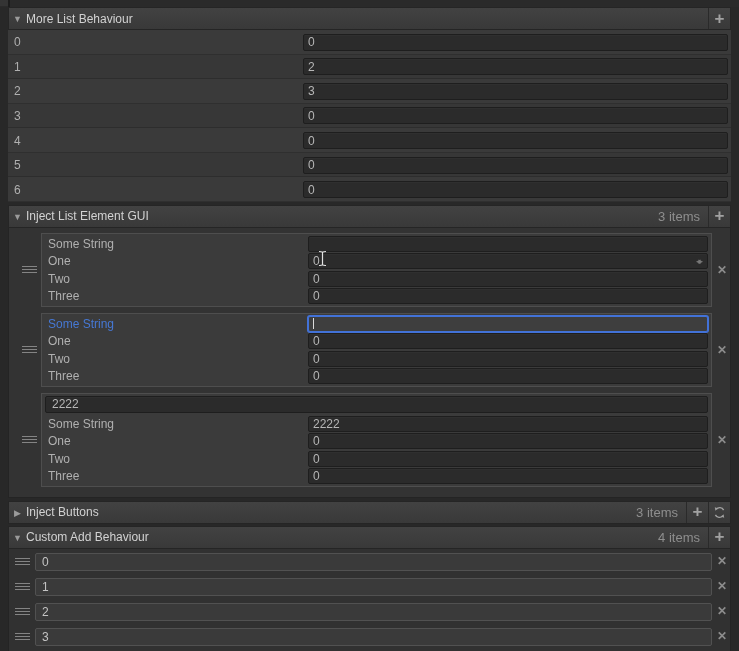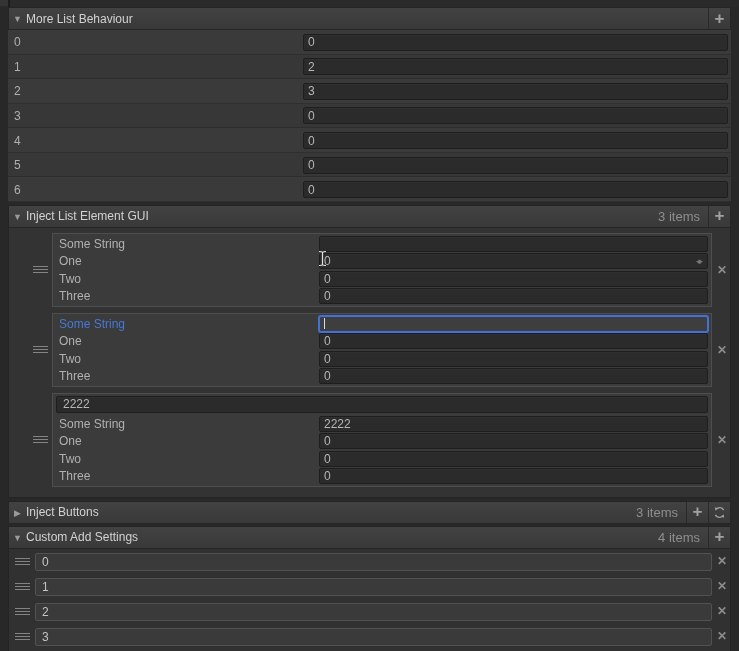--- a/index.html
+++ b/index.html
@@ -40,21 +40,21 @@
   .trow-label{ width:295px; padding-left:6px; color:#b0b0b0; }
   .fld{
     height:17px; background:#2b2b2b; border:1px solid #1e1e1e; border-radius:2px;
     padding:0 4px; color:#b6b6b6; display:flex; align-items:center;
     box-shadow:inset 0 1px 0 rgba(255,255,255,0.02);
   }
   .trow .fld{ flex:1; margin-right:3px; }
 
   
   .ibody{ background:#333333; border:1px solid #242424; border-top:none; padding:5px 0 4px; }
-  .el-wrap{ position:relative; margin:0 18px 6px 43px; }
+  .el-wrap{ position:relative; margin:0 18px 6px 32px; }
   .el-box{ background:#3b3b3b; border:1px solid #4e4e4e; padding:1px 3px; }
   .frow{ display:flex; align-items:center; height:17.5px; }
   .frow-label{ width:263px; padding-left:3px; color:#b0b0b0; }
   .frow-label.selected{ color:#4678d4; }
   .frow .fld{ flex:1; height:16px; }
   .fld.focused{ border:1px solid #4272d8; box-shadow:0 0 0 1px #4272d8; background:#3e3e3e; }
   .caret{ width:1px; height:11px; background:#dadada; display:inline-block; }
   .el-hdr-fld{ margin:1px 0 2px; padding-left:6px; }
   .drag-arrows{ margin-left:auto; color:#787878; font-size:9px; letter-spacing:-2px; padding-right:2px; }
 
@@ -275,21 +275,21 @@
             <polygon points="1.8,1.2 4.8,2.2 2.4,4.8" fill="#a0a0a0"></polygon>
             <path d="M2.4 8.9 A4.3 4.3 0 0 0 9.8 9.6" fill="none" stroke="#a0a0a0" stroke-width="1.4"></path>
             <polygon points="11.2,11.8 8.2,10.8 10.6,8.2" fill="#a0a0a0"></polygon>
           </svg>
         </div>
       </div>
     </div>
 
     <div class="hdr" style="margin-top:2px">
       <span class="foldout">▼</span>
-      <span class="hdr-title">Custom Add Settings</span>
+      <span class="hdr-title">Custom Add Behaviour</span>
       <div class="hdr-right">
         <span class="items">4 items</span>
         <div class="hdr-btn">
             <span>+</span>
           </div>
       </div>
     </div>
 
     <div class="cbody">
       <div class="crow">

